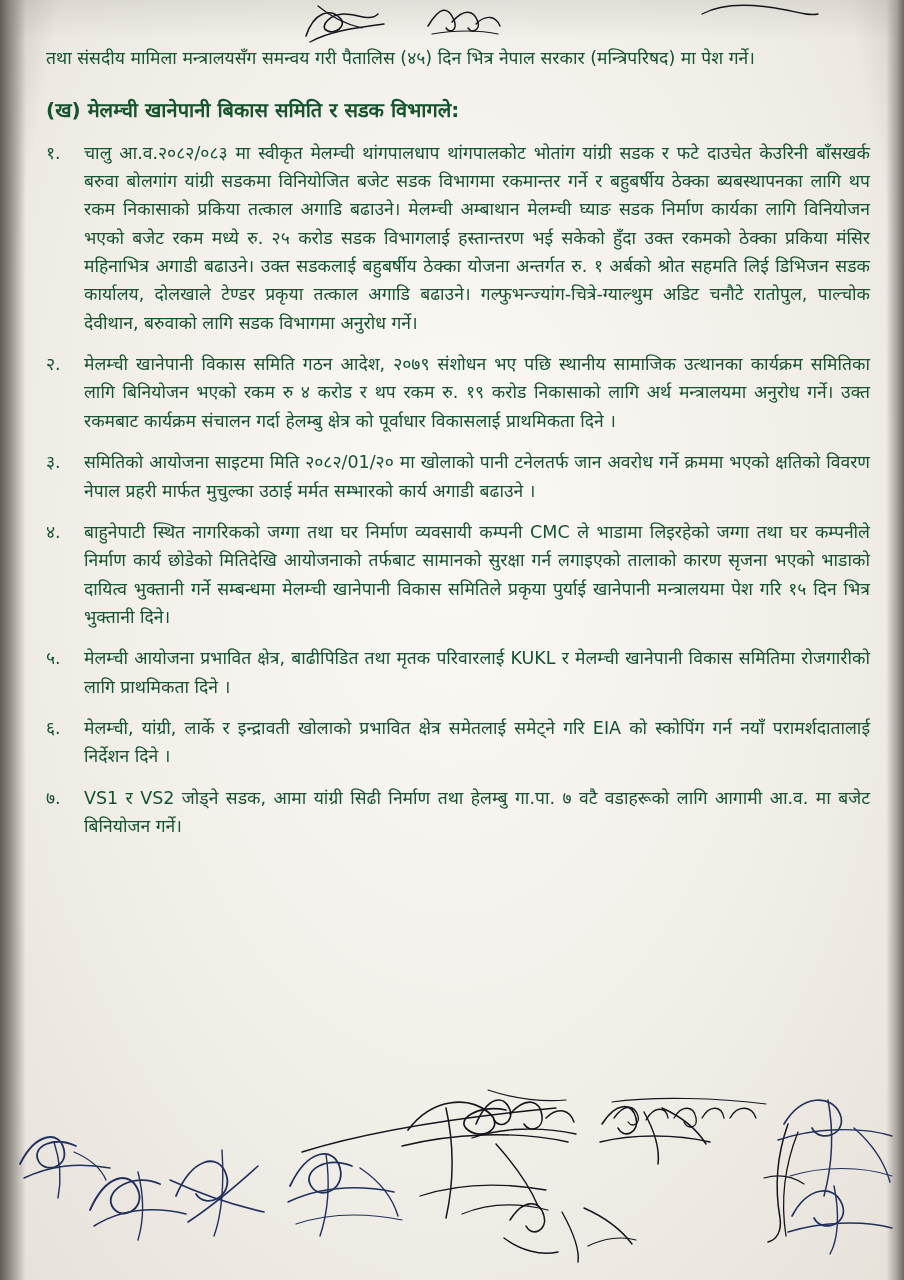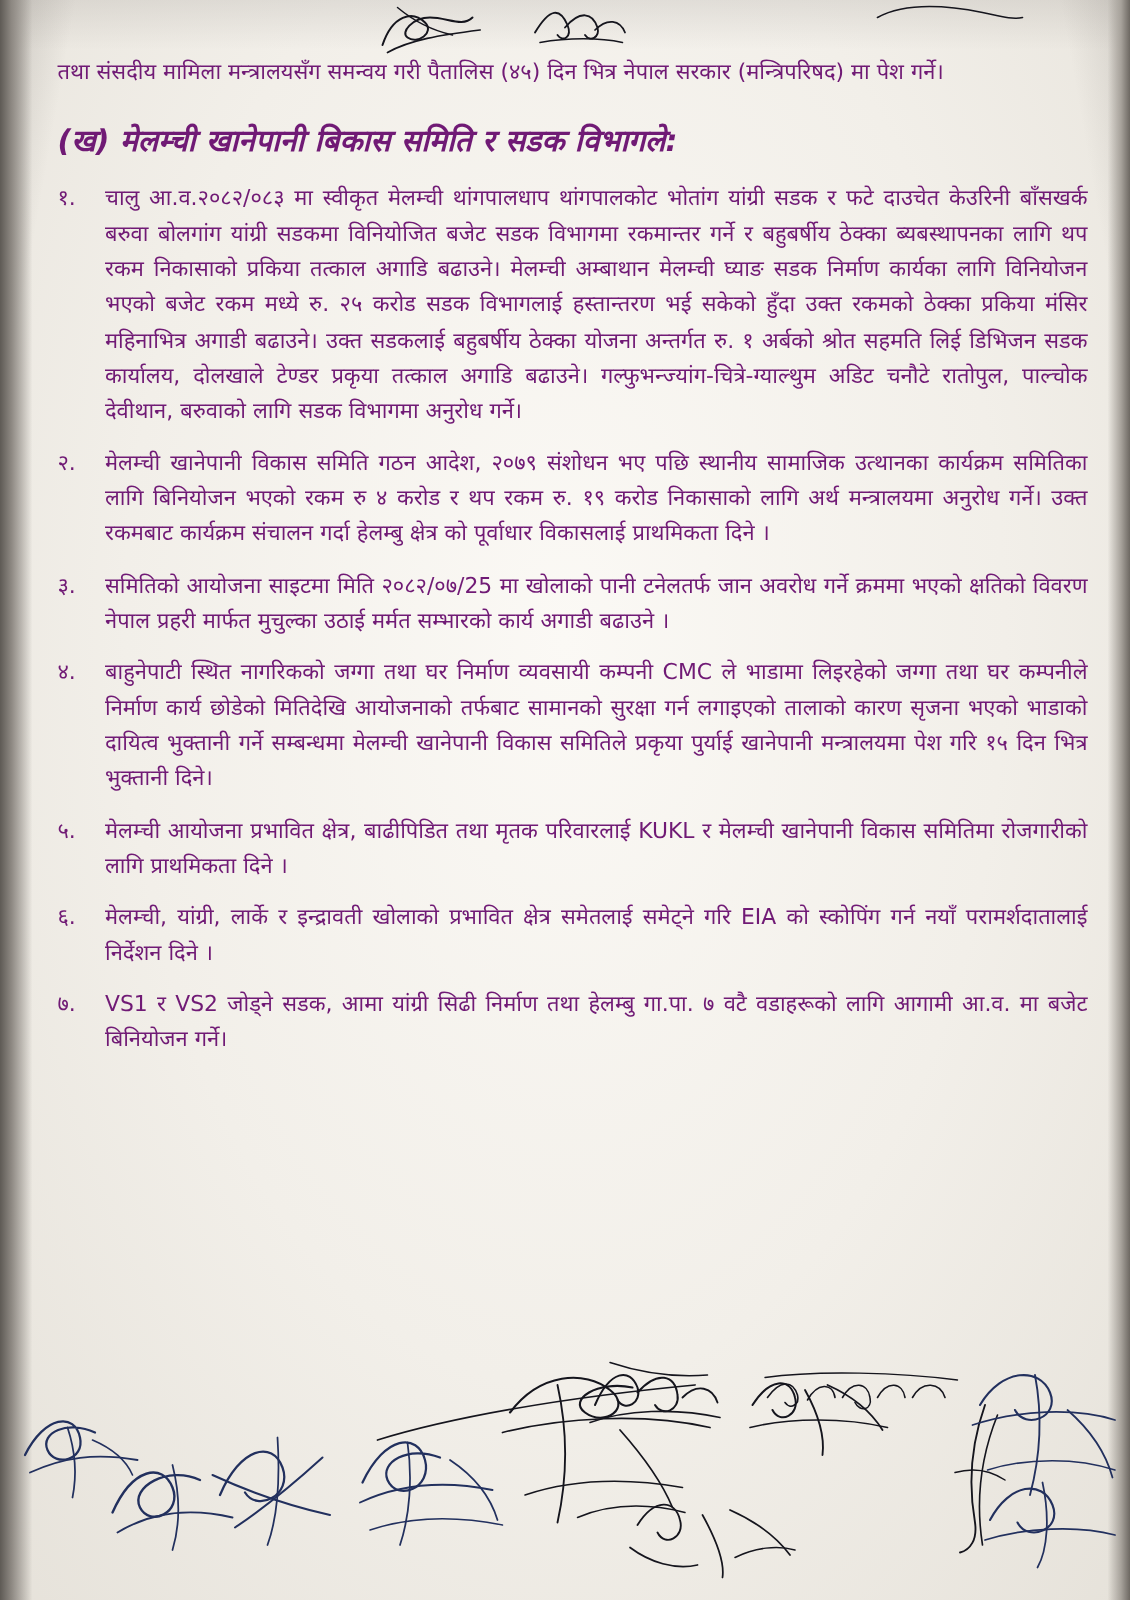--- a/index.html
+++ b/index.html
@@ -36,37 +36,36 @@
     position: absolute;
     right: 0; top: 0; bottom: 0; width: 18px;
     background: linear-gradient(270deg, #6d6862 0%, #a7a29b 40%, rgba(230,226,219,0) 100%);
     pointer-events: none;
   }
   .content {
     position: absolute;
     left: 46px;
     right: 34px;
     top: 44px;
-    color: #701a75;
+    color: #14532d;
     font-size: 17.5px;
     line-height: 1.62;
     text-align: justify;
   }
   .para {
     margin: 0 0 10px 0;
   }
   .p-indent-hang {
     padding-left: 36px;
     text-indent: -36px;
   }
   .section-head {
     font-weight: bold;
     margin: 22px 0 12px 0;
-    font-size: 24px;
-    font-style: italic;
+    font-size: 20px;
   }
   .list {
     margin: 0;
     padding: 0;
     list-style: none;
   }
   .list li {
     position: relative;
     padding-left: 38px;
     margin-bottom: 13px;
@@ -117,21 +116,21 @@
       <li>
         <span class="marker">१.</span>
         <span>चालु आ.व.२०८२/०८३ मा स्वीकृत मेलम्ची थांगपालधाप थांगपालकोट भोतांग यांग्री सडक र फटे दाउचेत केउरिनी बाँसखर्क बरुवा बोलगांग यांग्री सडकमा विनियोजित बजेट सडक विभागमा रकमान्तर गर्ने र बहुबर्षीय ठेक्का ब्यबस्थापनका लागि थप रकम निकासाको प्रकिया तत्काल अगाडि बढाउने। मेलम्ची अम्बाथान मेलम्ची घ्याङ सडक निर्माण कार्यका लागि विनियोजन भएको बजेट रकम मध्ये रु. २५ करोड सडक विभागलाई हस्तान्तरण भई सकेको हुँदा उक्त रकमको ठेक्का प्रकिया मंसिर महिनाभित्र अगाडी बढाउने। उक्त सडकलाई बहुबर्षीय ठेक्का योजना अन्तर्गत रु. १ अर्बको श्रोत सहमति लिई डिभिजन सडक कार्यालय, दोलखाले टेण्डर प्रकृया तत्काल अगाडि बढाउने। गल्फुभन्ज्यांग-चित्रे-ग्याल्थुम अडिट चनौटे रातोपुल, पाल्चोक देवीथान, बरुवाको लागि सडक विभागमा अनुरोध गर्ने।</span>
       </li>
       <li>
         <span class="marker">२.</span>
         <span>मेलम्ची खानेपानी विकास समिति गठन आदेश, २०७९ संशोधन भए पछि स्थानीय सामाजिक उत्थानका कार्यक्रम समितिका लागि बिनियोजन भएको रकम रु ४ करोड र थप रकम रु. १९ करोड निकासाको लागि अर्थ मन्त्रालयमा अनुरोध गर्ने। उक्त रकमबाट कार्यक्रम संचालन गर्दा हेलम्बु क्षेत्र को पूर्वाधार विकासलाई प्राथमिकता दिने ।</span>
       </li>
       <li>
         <span class="marker">३.</span>
-        <span>समितिको आयोजना साइटमा मिति २०८२/०७/25 मा खोलाको पानी टनेलतर्फ जान अवरोध गर्ने क्रममा भएको क्षतिको विवरण नेपाल प्रहरी मार्फत मुचुल्का उठाई मर्मत सम्भारको कार्य अगाडी बढाउने ।</span>
+        <span>समितिको आयोजना साइटमा मिति २०८२/01/२० मा खोलाको पानी टनेलतर्फ जान अवरोध गर्ने क्रममा भएको क्षतिको विवरण नेपाल प्रहरी मार्फत मुचुल्का उठाई मर्मत सम्भारको कार्य अगाडी बढाउने ।</span>
       </li>
       <li>
         <span class="marker">४.</span>
         <span>बाहुनेपाटी स्थित नागरिकको जग्गा तथा घर निर्माण व्यवसायी कम्पनी CMC ले भाडामा लिइरहेको जग्गा तथा घर  कम्पनीले निर्माण कार्य छोडेको मितिदेखि आयोजनाको तर्फबाट सामानको सुरक्षा गर्न लगाइएको तालाको कारण सृजना भएको भाडाको दायित्व भुक्तानी गर्ने सम्बन्धमा मेलम्ची खानेपानी विकास समितिले प्रकृया पुर्याई खानेपानी मन्त्रालयमा पेश गरि १५ दिन भित्र भुक्तानी दिने।</span>
       </li>
       <li>
         <span class="marker">५.</span>
         <span>मेलम्ची आयोजना प्रभावित क्षेत्र, बाढीपिडित तथा मृतक परिवारलाई KUKL र मेलम्ची खानेपानी विकास समितिमा रोजगारीको लागि प्राथमिकता दिने ।</span>
       </li>
       <li>

